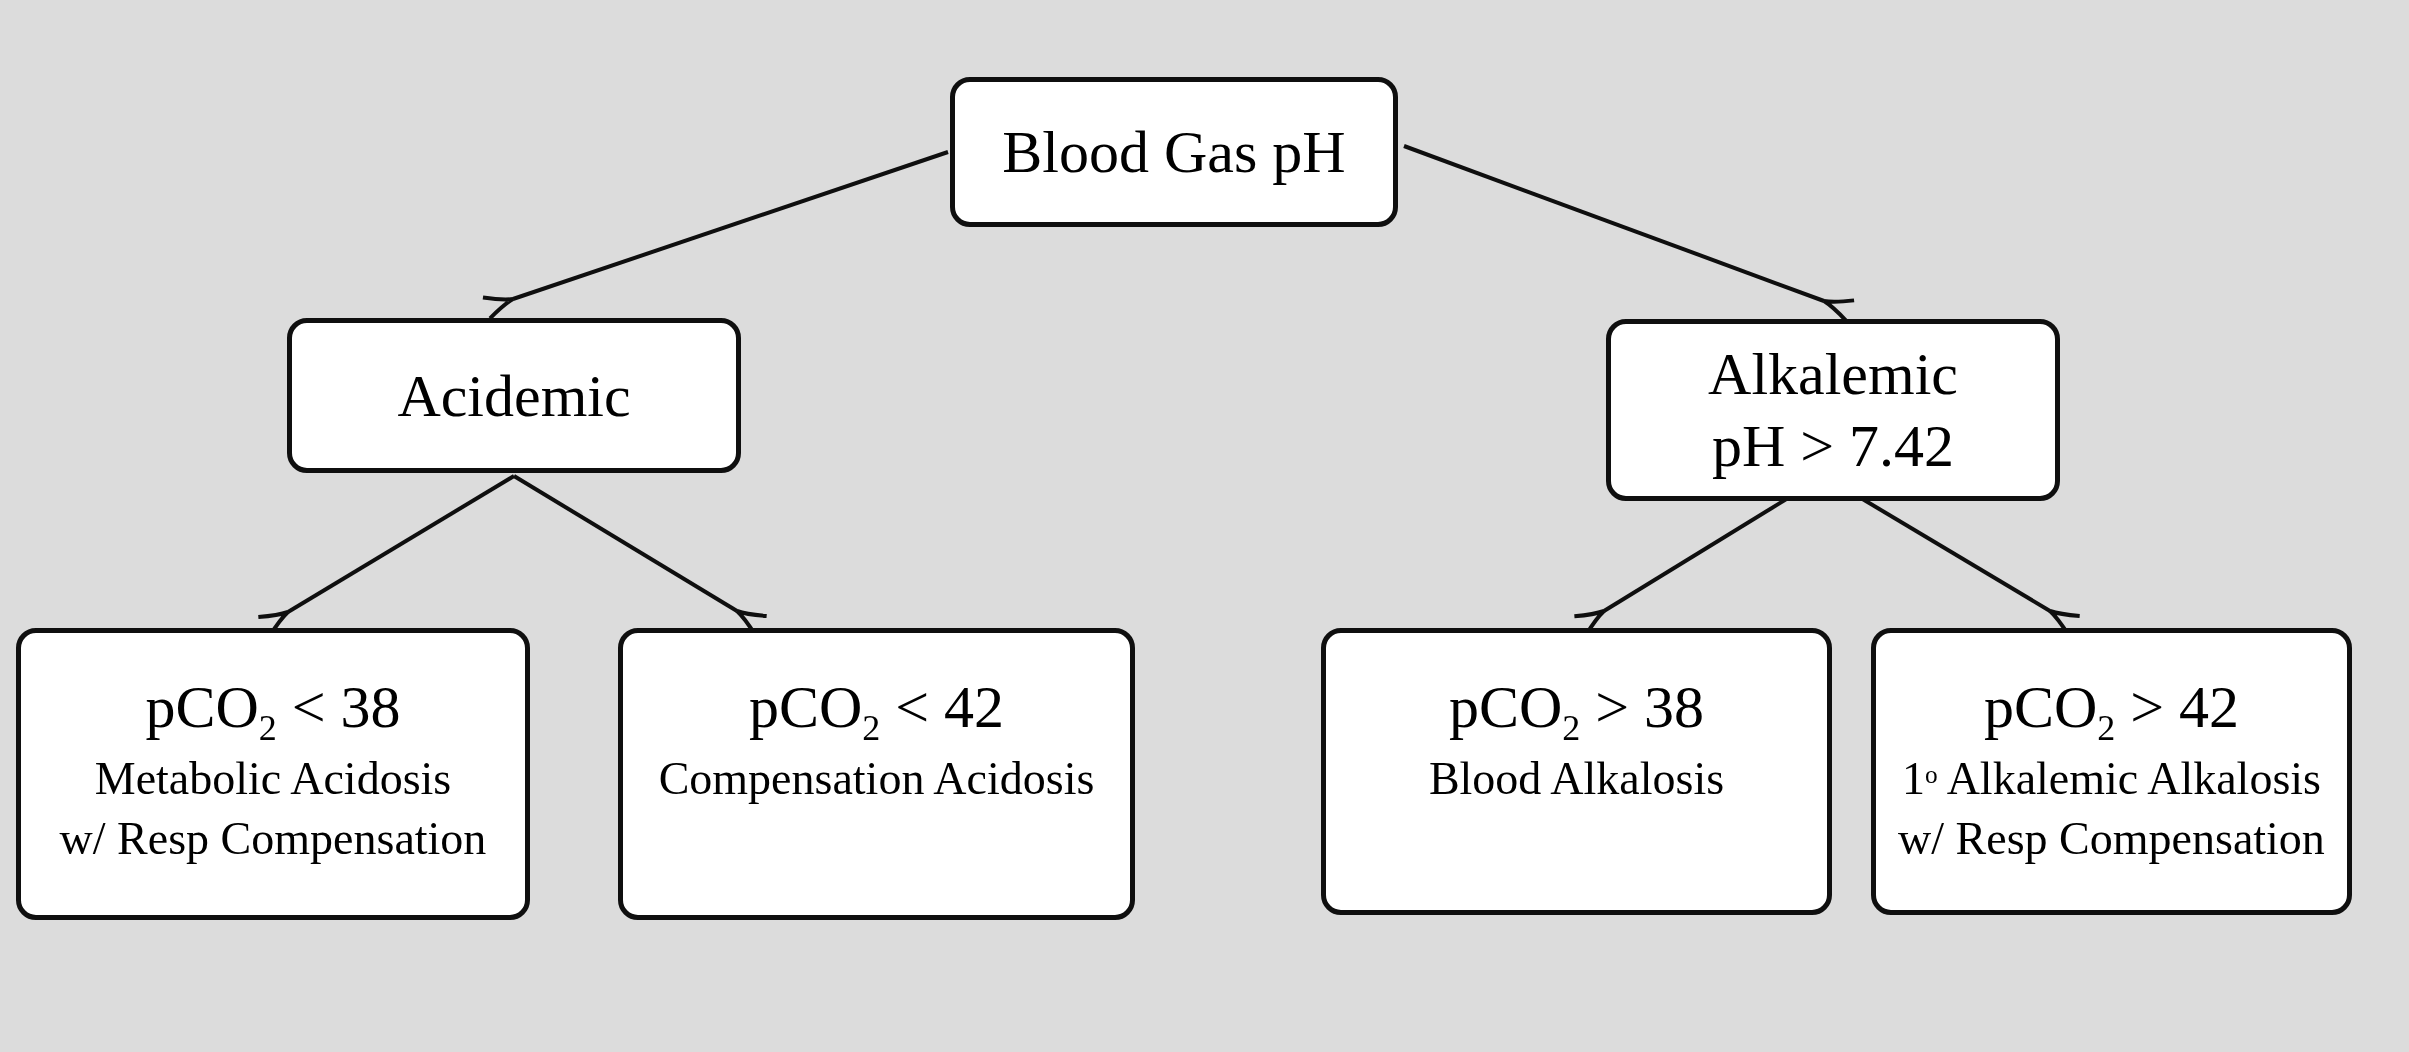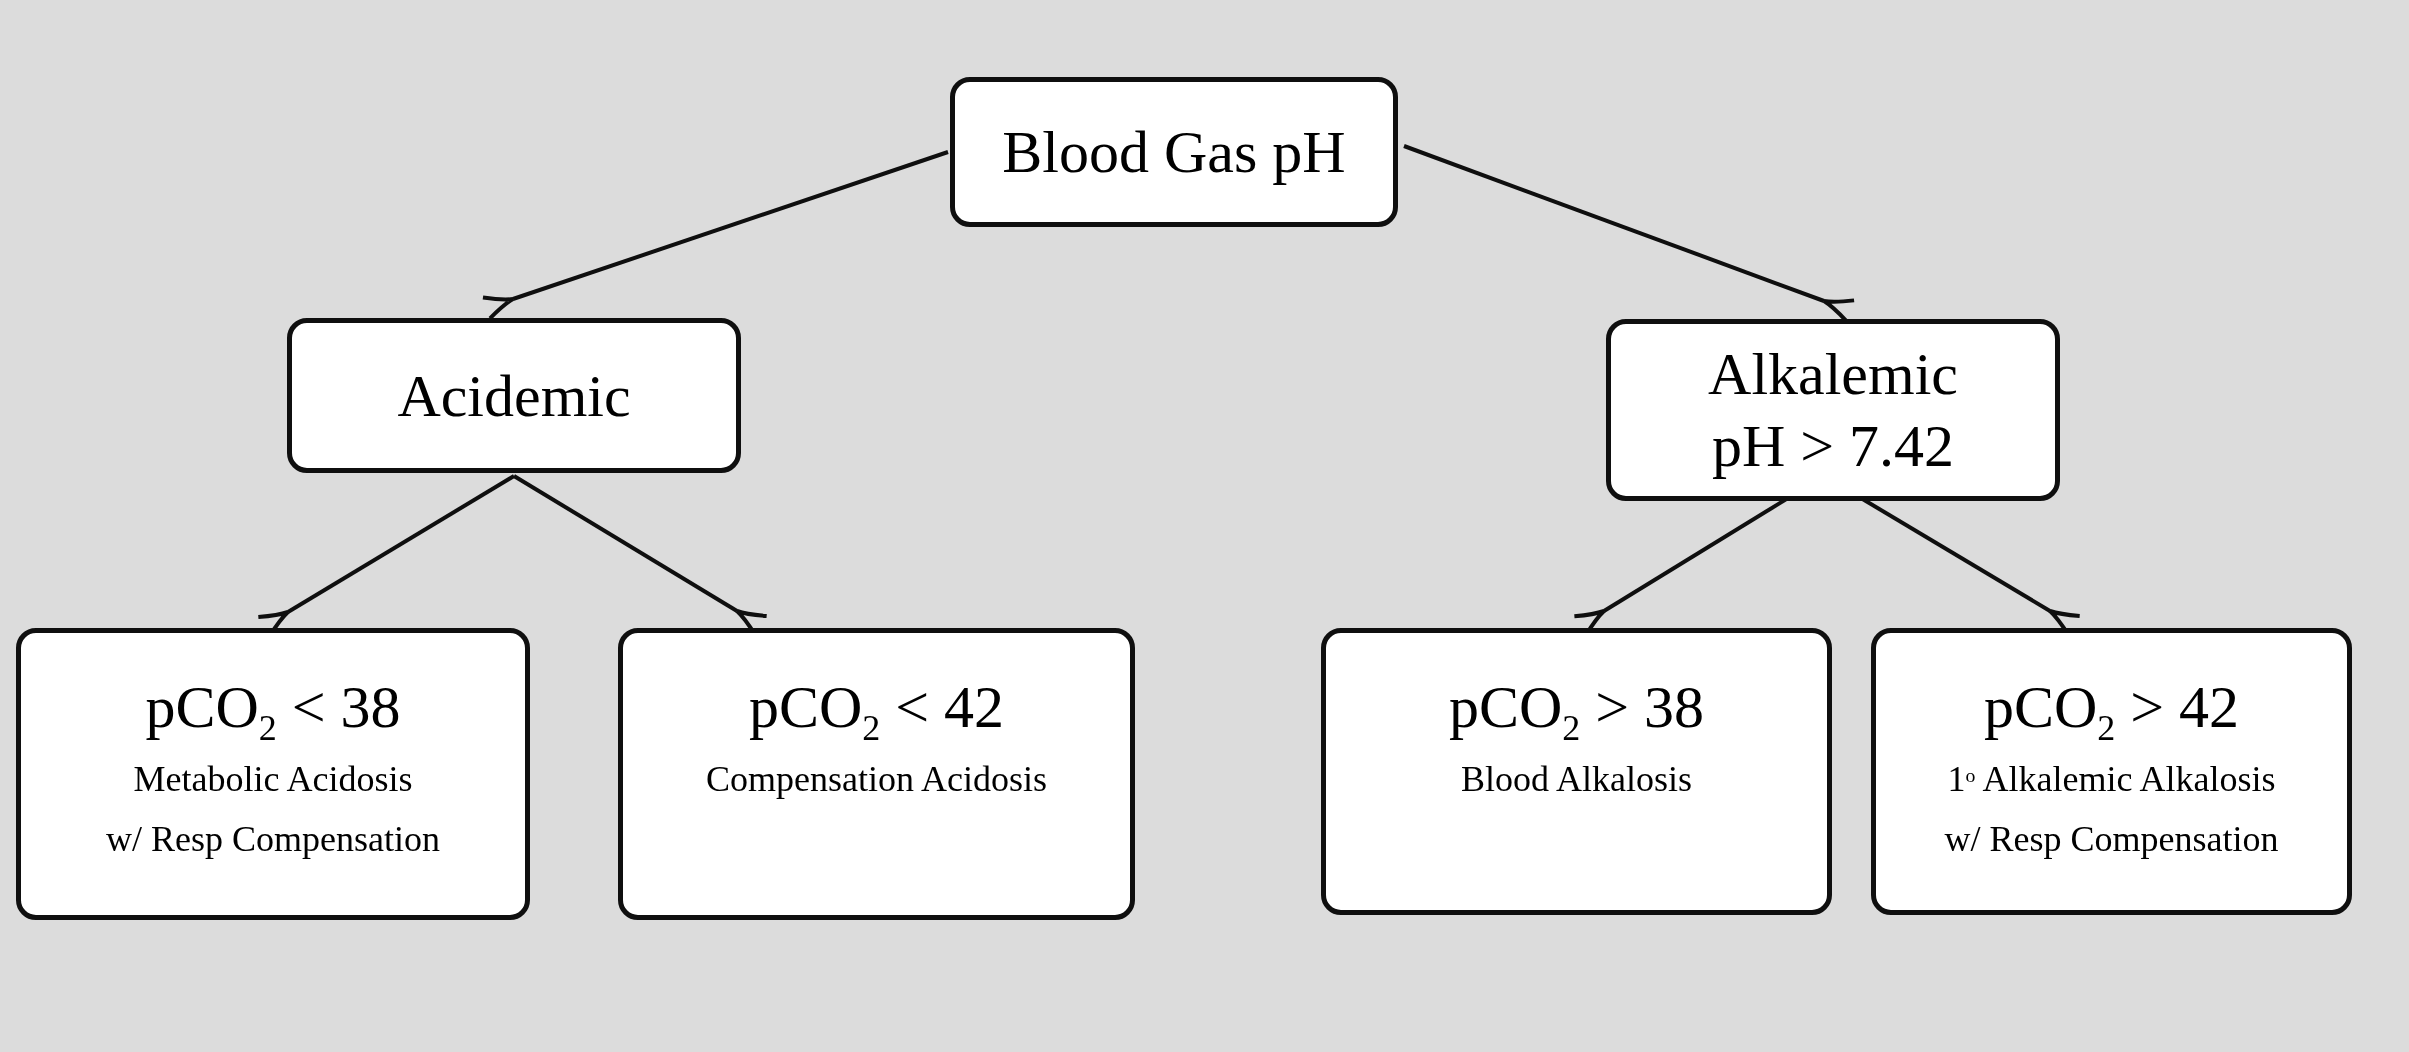--- a/index.html
+++ b/index.html
@@ -36,21 +36,21 @@
   .node.center { justify-content: center; }
   .node.top    { justify-content: flex-start; padding-top: 32px; }
   .line-lg {
     font-size: 60px;
     line-height: 74px;
     white-space: nowrap;
   }
   .node.center .line-lg { line-height: 72px; }
   .formula { line-height: 84px; }
   .line-md {
-    font-size: 36px;
+    font-size: 46px;
     line-height: 60px;
     white-space: nowrap;
   }
   .formula sub {
     font-size: 0.6em;
     vertical-align: -0.35em;
     line-height: 0;
   }
   .ord sup {
     font-size: 0.55em;

